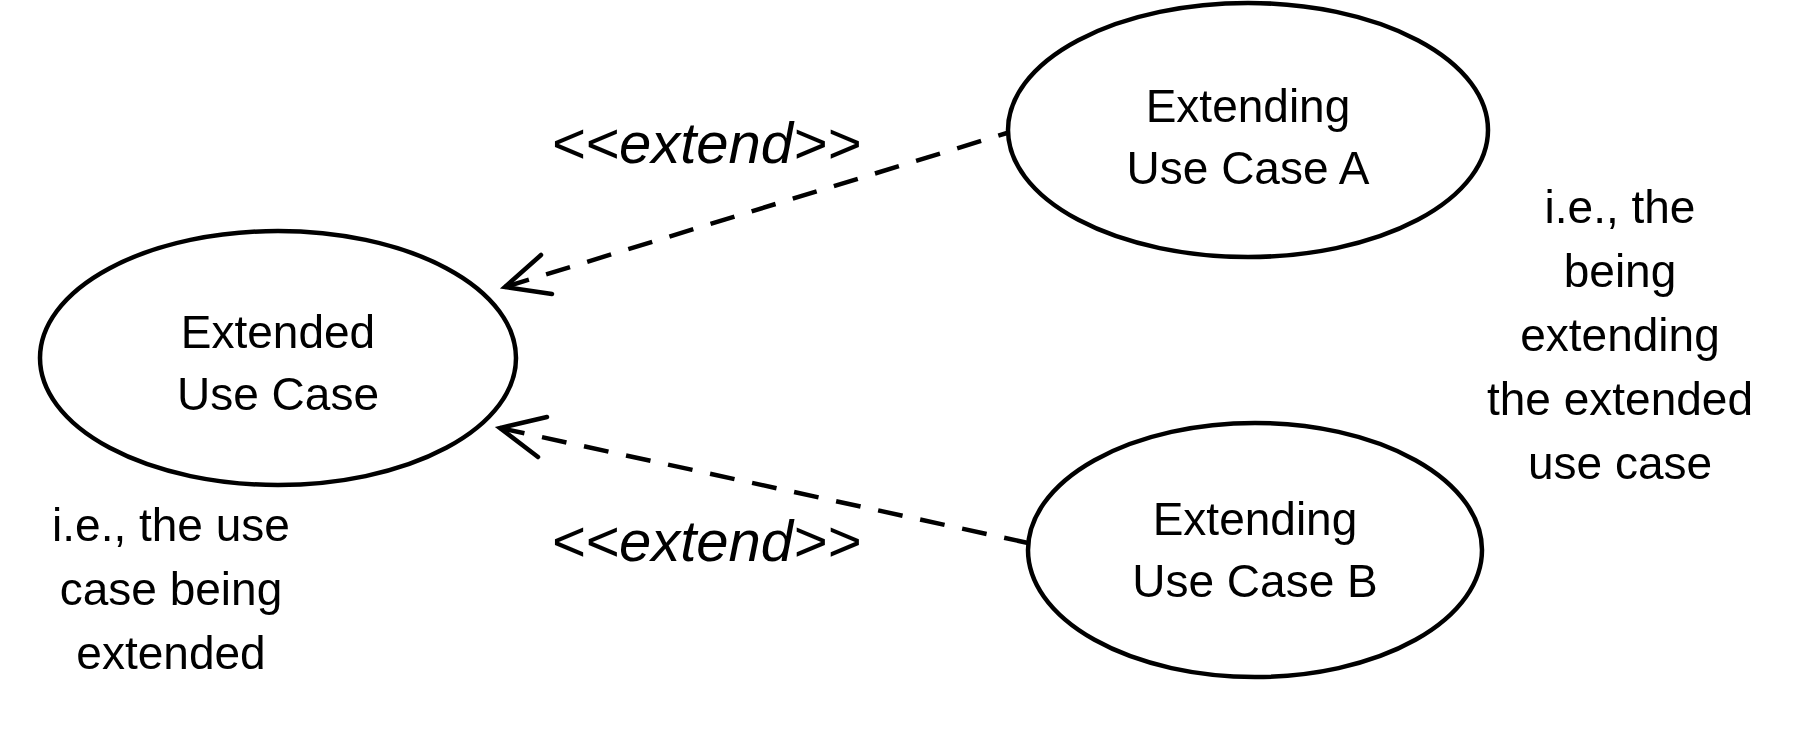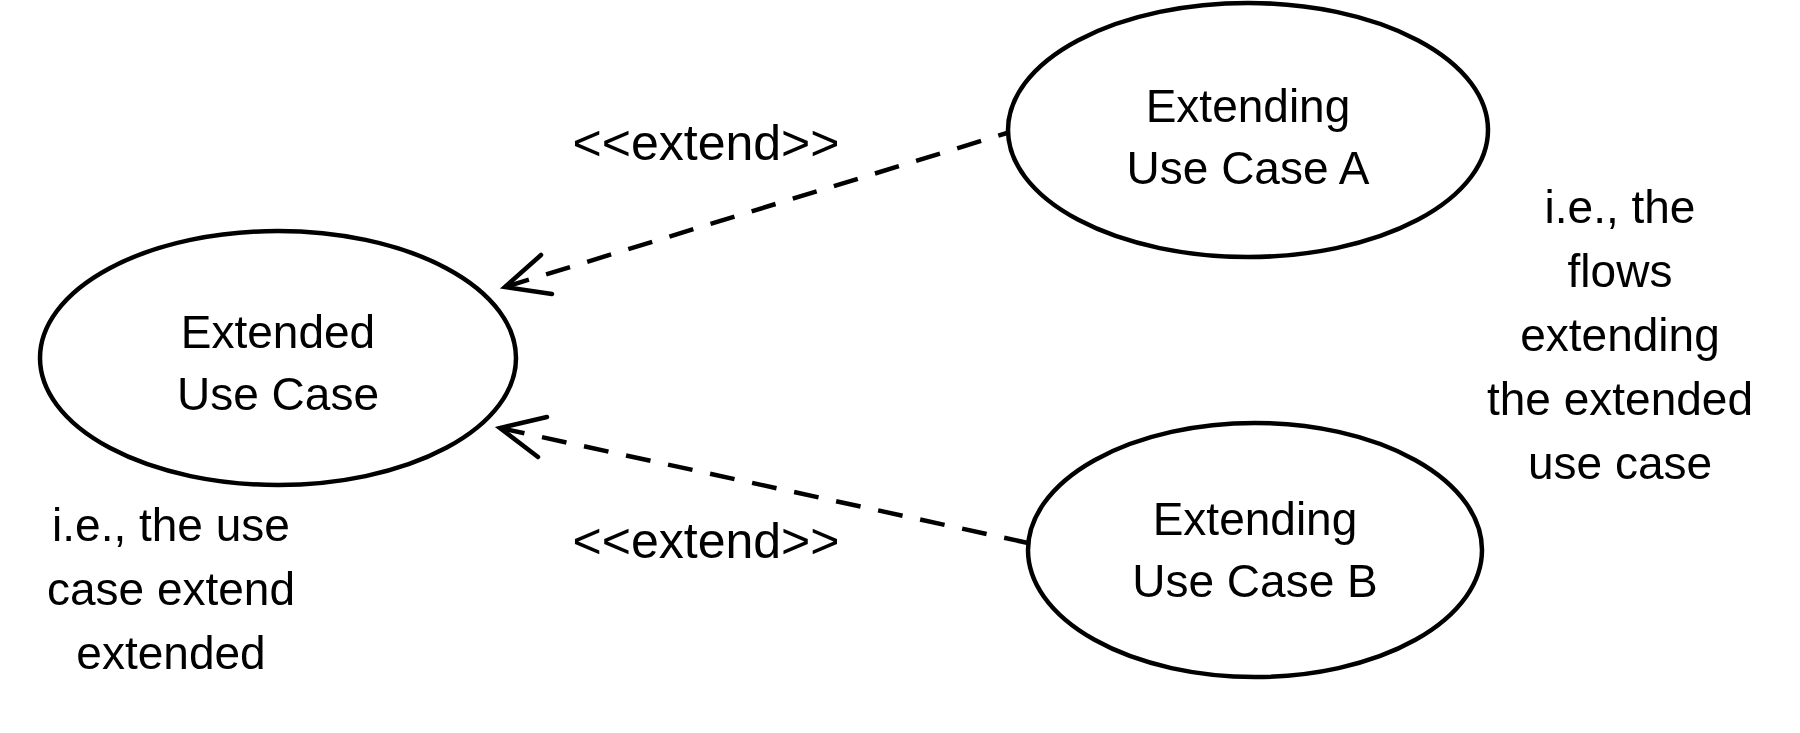--- a/index.html
+++ b/index.html
@@ -28,22 +28,23 @@
     transform: translate(-50%, -50%);
     text-align: center;
     white-space: nowrap;
     color: #000000;
   }
   .node-label {
     font-size: 46px;
     line-height: 62px;
   }
   .stereotype {
-    font-size: 50px;
+    font-size: 58px;
     line-height: 48px;
+    font-style: italic;
   }
   .note {
     font-size: 46px;
     line-height: 64px;
   }
   
   .pos-extended    { left: 278px;  top: 363px; }
   .pos-extending-a { left: 1248px; top: 137px; }
   .pos-extending-b { left: 1255px; top: 550px; }
   .pos-stereo-top    { left: 706px; top: 143px; }
@@ -82,25 +83,25 @@
   <div class="label node-label pos-extending-b">
     <div>Extending</div>
     <div>Use Case B</div>
   </div>
 
   <div class="label stereotype pos-stereo-top">&lt;&lt;extend&gt;&gt;</div>
   <div class="label stereotype pos-stereo-bottom">&lt;&lt;extend&gt;&gt;</div>
 
   <div class="label note pos-note-left">
     <div>i.e., the use</div>
-    <div>case extend</div>
+    <div>case being</div>
     <div>extended</div>
   </div>
 
   <div class="label note pos-note-right">
     <div>i.e., the</div>
-    <div>flows</div>
+    <div>being</div>
     <div>extending</div>
     <div>the extended</div>
     <div>use case</div>
   </div>
 
 </div>
 
 </body></html>

